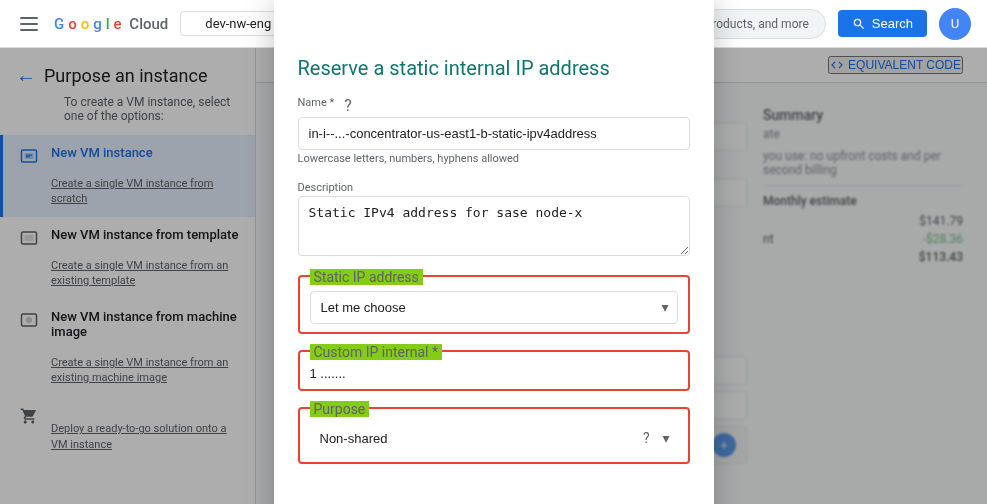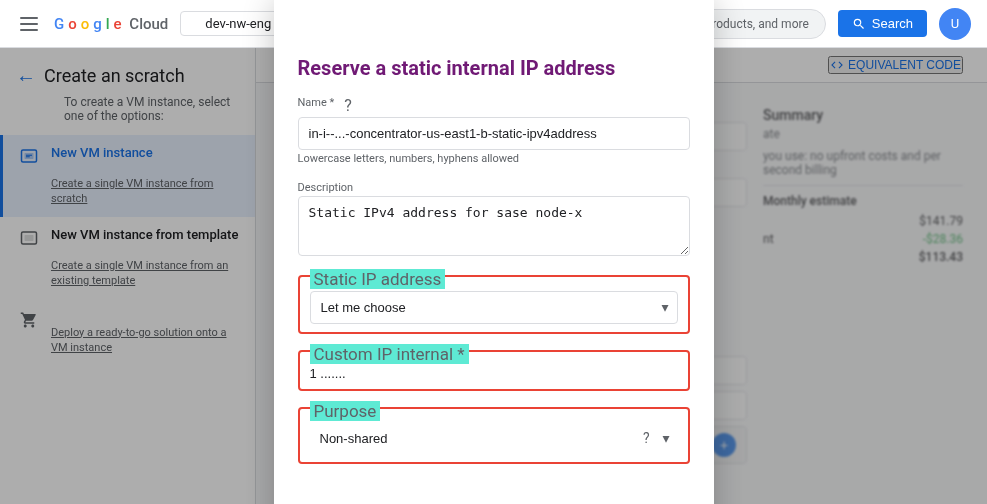--- a/index.html
+++ b/index.html
@@ -63,21 +63,21 @@
 
     
     .modal-overlay {
       position: fixed; top: 48px; left: 0; right: 0; bottom: 0;
       background: rgba(0,0,0,0.32); display: flex; align-items: center; justify-content: center; z-index: 100;
     }
     .modal {
       background: #fff; border-radius: 8px; box-shadow: 0 8px 32px rgba(0,0,0,0.24);
       width: 440px; max-width: 95%; overflow: hidden;
     }
-    .modal-title { font-size: 20px; font-weight: 700; color: #701a75; padding: 24px 24px 16px; margin-top: 39px; }
+    .modal-title { font-size: 20px; font-weight: 400; color: #0f766e; padding: 24px 24px 16px; margin-top: 39px; }
     .modal-body { padding: 0 24px 16px; }
 
     .form-group { margin-bottom: 16px; }
     .form-label { font-size: 11px; color: #5f6368; margin-bottom: 2px; display: flex; align-items: flex-start; gap: 4px; }
     .form-input {
       width: 100%; border: 1px solid #dadce0; border-radius: 4px; padding: 8px 10px;
       font-size: 13px; color: #202124; outline: none; background: #fff;
     }
     .help-icon { color: #5f6368; font-size: 16px; margin-left: 6px; cursor: pointer; }
     .hint-text { font-size: 11px; color: #5f6368; margin-top: 2px; }
@@ -101,22 +101,22 @@
     }
     .select-arrow { position: absolute; right: 8px; color: #5f6368; font-size: 14px; pointer-events: none; }
     .select-help { position: absolute; right: 28px; color: #5f6368; font-size: 16px; cursor: pointer; }
 
     
     .fieldset-group {
       border: 1px solid #dadce0; border-radius: 4px; margin-bottom: 16px; position: relative;
     }
     .fieldset-group.highlighted { border: 2px solid #ea4335; }
     .fieldset-legend {
-      position: absolute; top: -8px; left: 10px; background: #5eead4;
-      padding: 0 4px; font-size: 17px; color: #5f6368;
+      position: absolute; top: -8px; left: 10px; background: #84cc16;
+      padding: 0 4px; font-size: 14px; color: #5f6368;
     }
     .fieldset-content { padding: 14px 10px 8px; }
 
     .modal-actions { display: flex; justify-content: flex-end; align-items: center; gap: 8px; padding: 16px 24px; }
     .btn-cancel { background: none; border: none; color: #1a73e8; font-size: 14px; font-weight: 500; cursor: pointer; padding: 8px 12px; border-radius: 4px; }
     .btn-reserve {
       background: none; border: 2px solid #ea4335; color: #1a73e8; font-size: 14px;
       font-weight: 500; cursor: pointer; padding: 6px 16px; border-radius: 4px;
     }
   </style>
@@ -150,21 +150,21 @@
     <span>Search</span>
   </button>
   <div class="nav-avatar">U</div>
 </div>
 
 <div class="page">
 
   <div class="sidebar">
     <div class="sidebar-header">
       <button class="back-btn">←</button>
-      <span class="sidebar-title">Create an scratch</span>
+      <span class="sidebar-title">Purpose an instance</span>
     </div>
     <div class="sidebar-subtitle">To create a VM instance, select one of the options:</div>
 
     <div class="sidebar-item active">
       <div class="icon">
         <svg width="18" height="18" viewBox="0 0 24 24" fill="#1a73e8">
             <rect x="2" y="4" width="20" height="16" rx="2" fill="none" stroke="#1a73e8" stroke-width="2"></rect>
             <rect x="6" y="8" width="12" height="8" rx="1" fill="#1a73e8" opacity="0.3"></rect>
             <line x1="8" y1="11" x2="16" y2="11" stroke="#1a73e8" stroke-width="1.5"></line>
             <line x1="8" y1="13" x2="13" y2="13" stroke="#1a73e8" stroke-width="1.5"></line>
@@ -182,20 +182,32 @@
             <rect x="2" y="4" width="20" height="16" rx="2" fill="none" stroke="#5f6368" stroke-width="2"></rect>
             <rect x="6" y="8" width="12" height="8" rx="1" fill="#5f6368" opacity="0.2"></rect>
           </svg>
       </div>
       <div class="item-content">
         <div class="item-title">New VM instance from template</div>
         <div class="item-desc">Create a single VM instance from an existing template</div>
       </div>
     </div>
 
+    <div class="sidebar-item">
+      <div class="icon">
+        <svg width="18" height="18" viewBox="0 0 24 24" fill="none">
+            <rect x="2" y="4" width="20" height="16" rx="2" fill="none" stroke="#5f6368" stroke-width="2"></rect>
+            <circle cx="12" cy="12" r="4" fill="#5f6368" opacity="0.3"></circle>
+          </svg>
+      </div>
+      <div class="item-content">
+        <div class="item-title">New VM instance from machine image</div>
+        <div class="item-desc">Create a single VM instance from an existing machine image</div>
+      </div>
+    </div>
 
     <div class="sidebar-item">
       <div class="icon">
         <svg width="18" height="18" viewBox="0 0 24 24" fill="#5f6368">
             <path d="M7 18c-1.1 0-1.99.9-1.99 2S5.9 22 7 22s2-.9 2-2-.9-2-2-2zm10 0c-1.1 0-1.99.9-1.99 2S15.9 22 17 22s2-.9 2-2-.9-2-2-2zm-8.9-5h7.45c.75 0 1.41-.41 1.75-1.03l3.58-6.49c.37-.66-.11-1.48-.87-1.48H5.21L4.27 2H1v2h2l3.6 7.59-1.35 2.44C4.52 15.37 5.48 17 7 17h12v-2H7.42c-.14 0-.25-.11-.25-.25z"></path>
           </svg>
       </div>
       <div class="item-content">
         <div class="item-desc">Deploy a ready-to-go solution onto a VM instance</div>
       </div>

